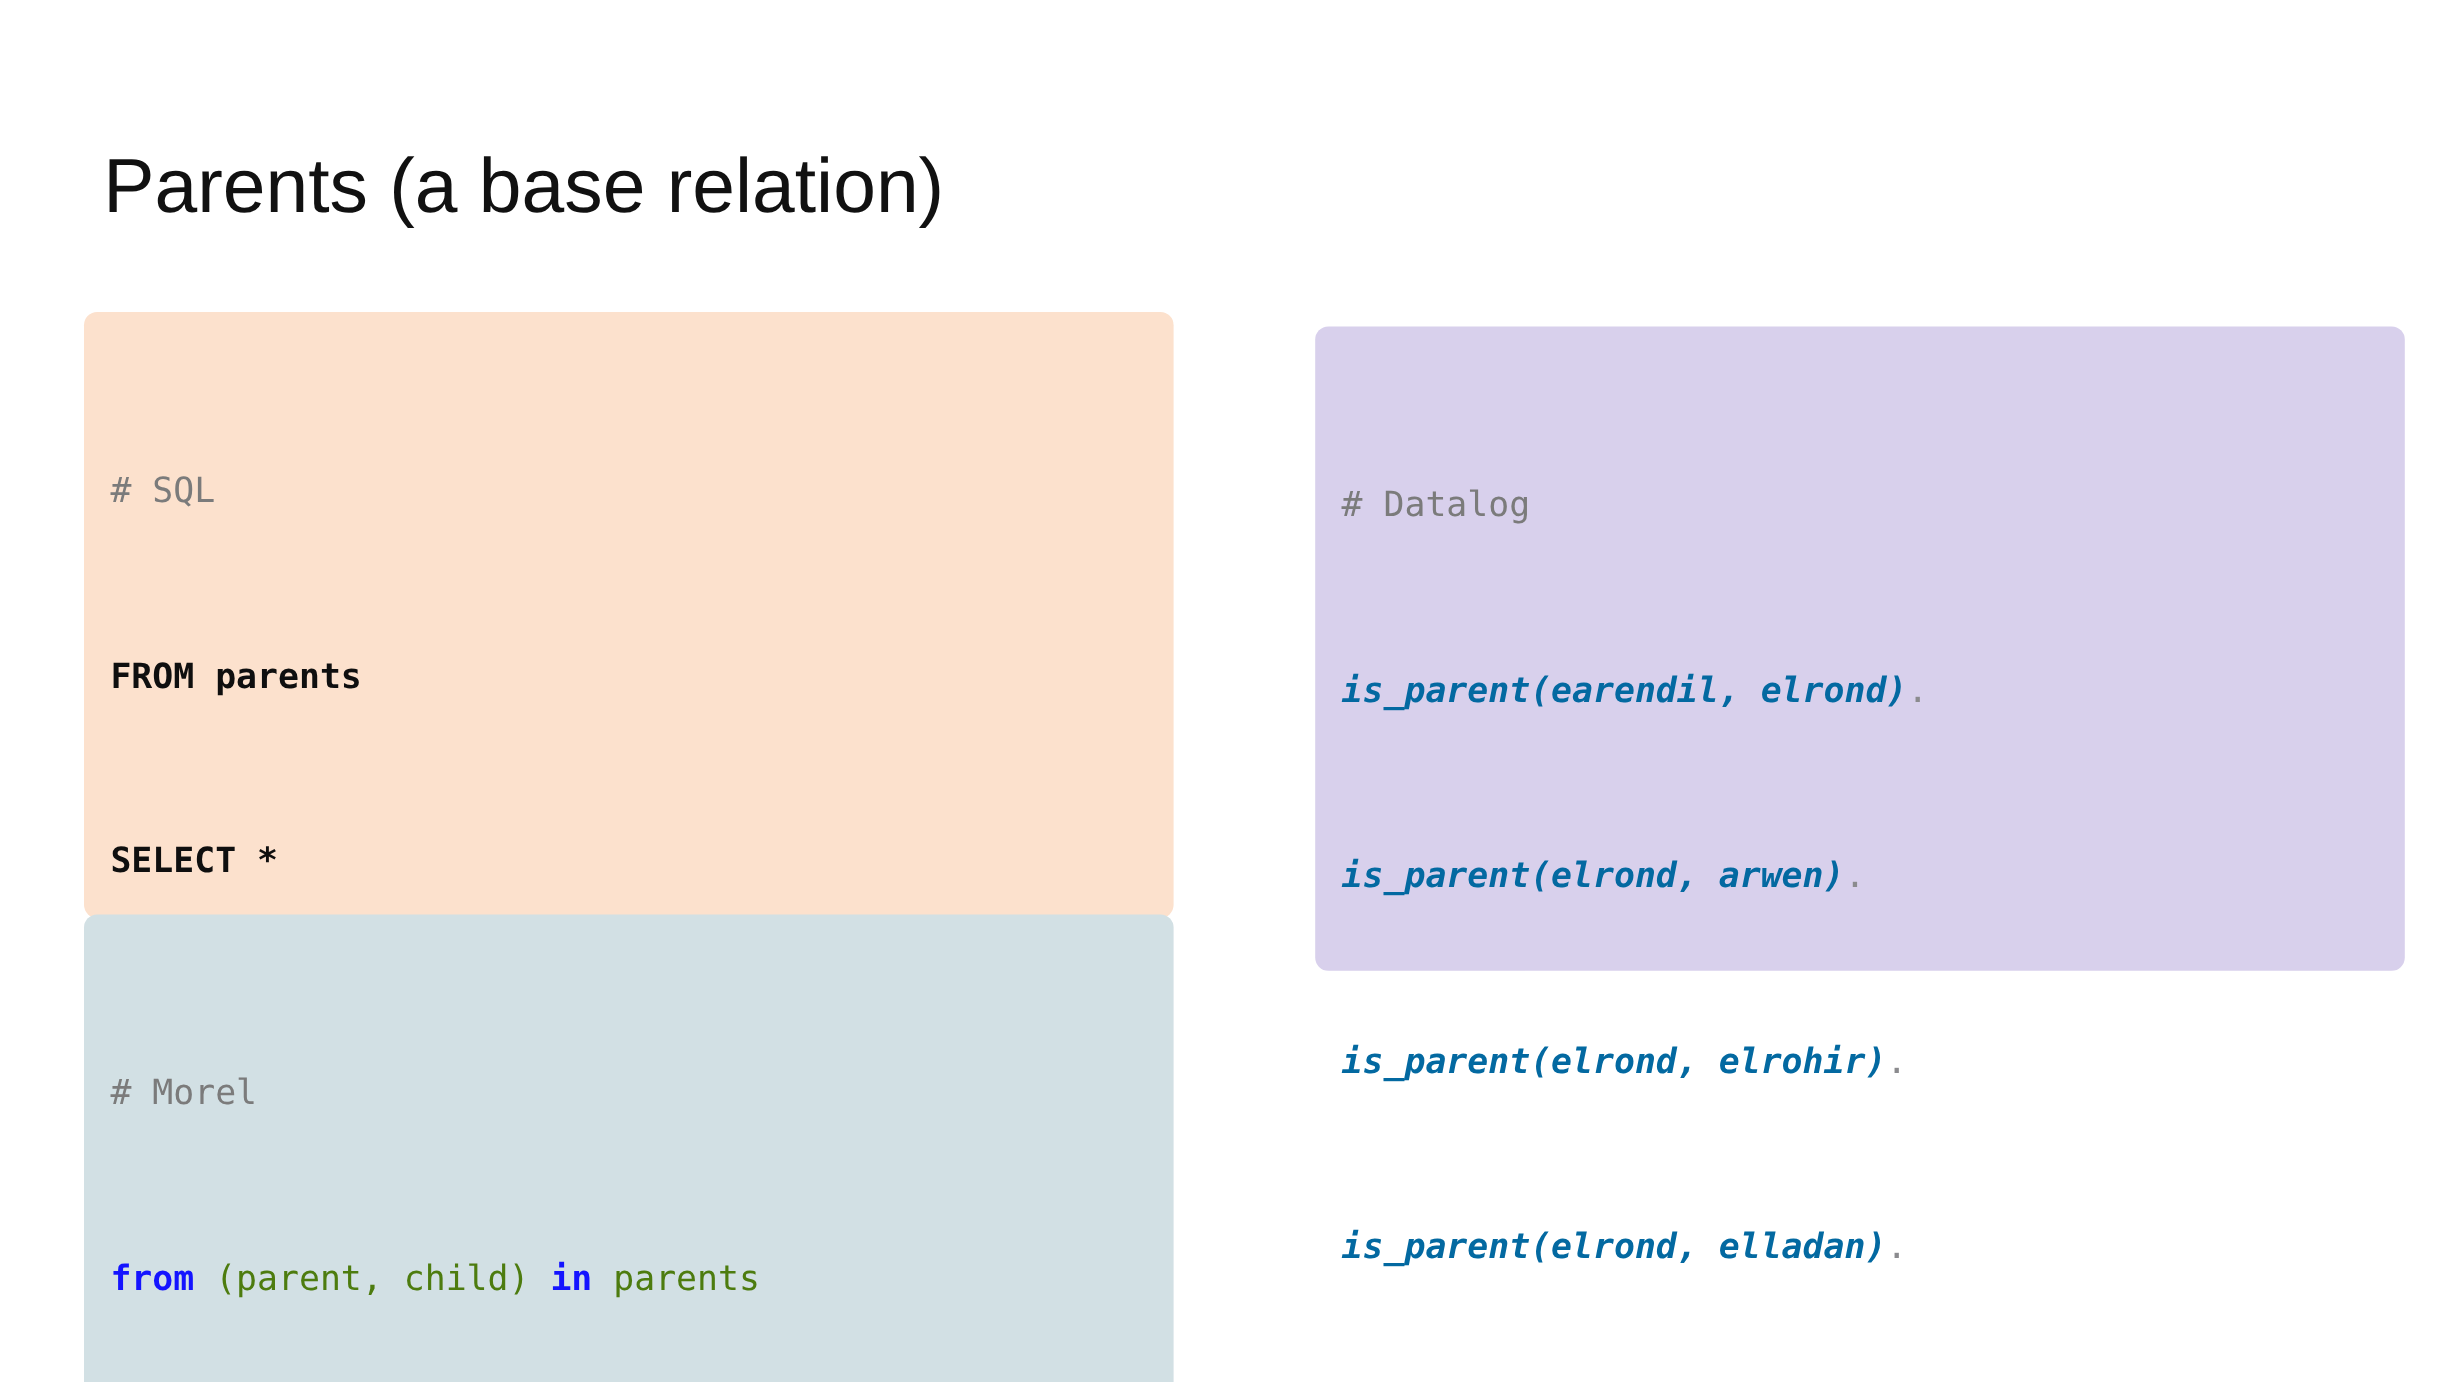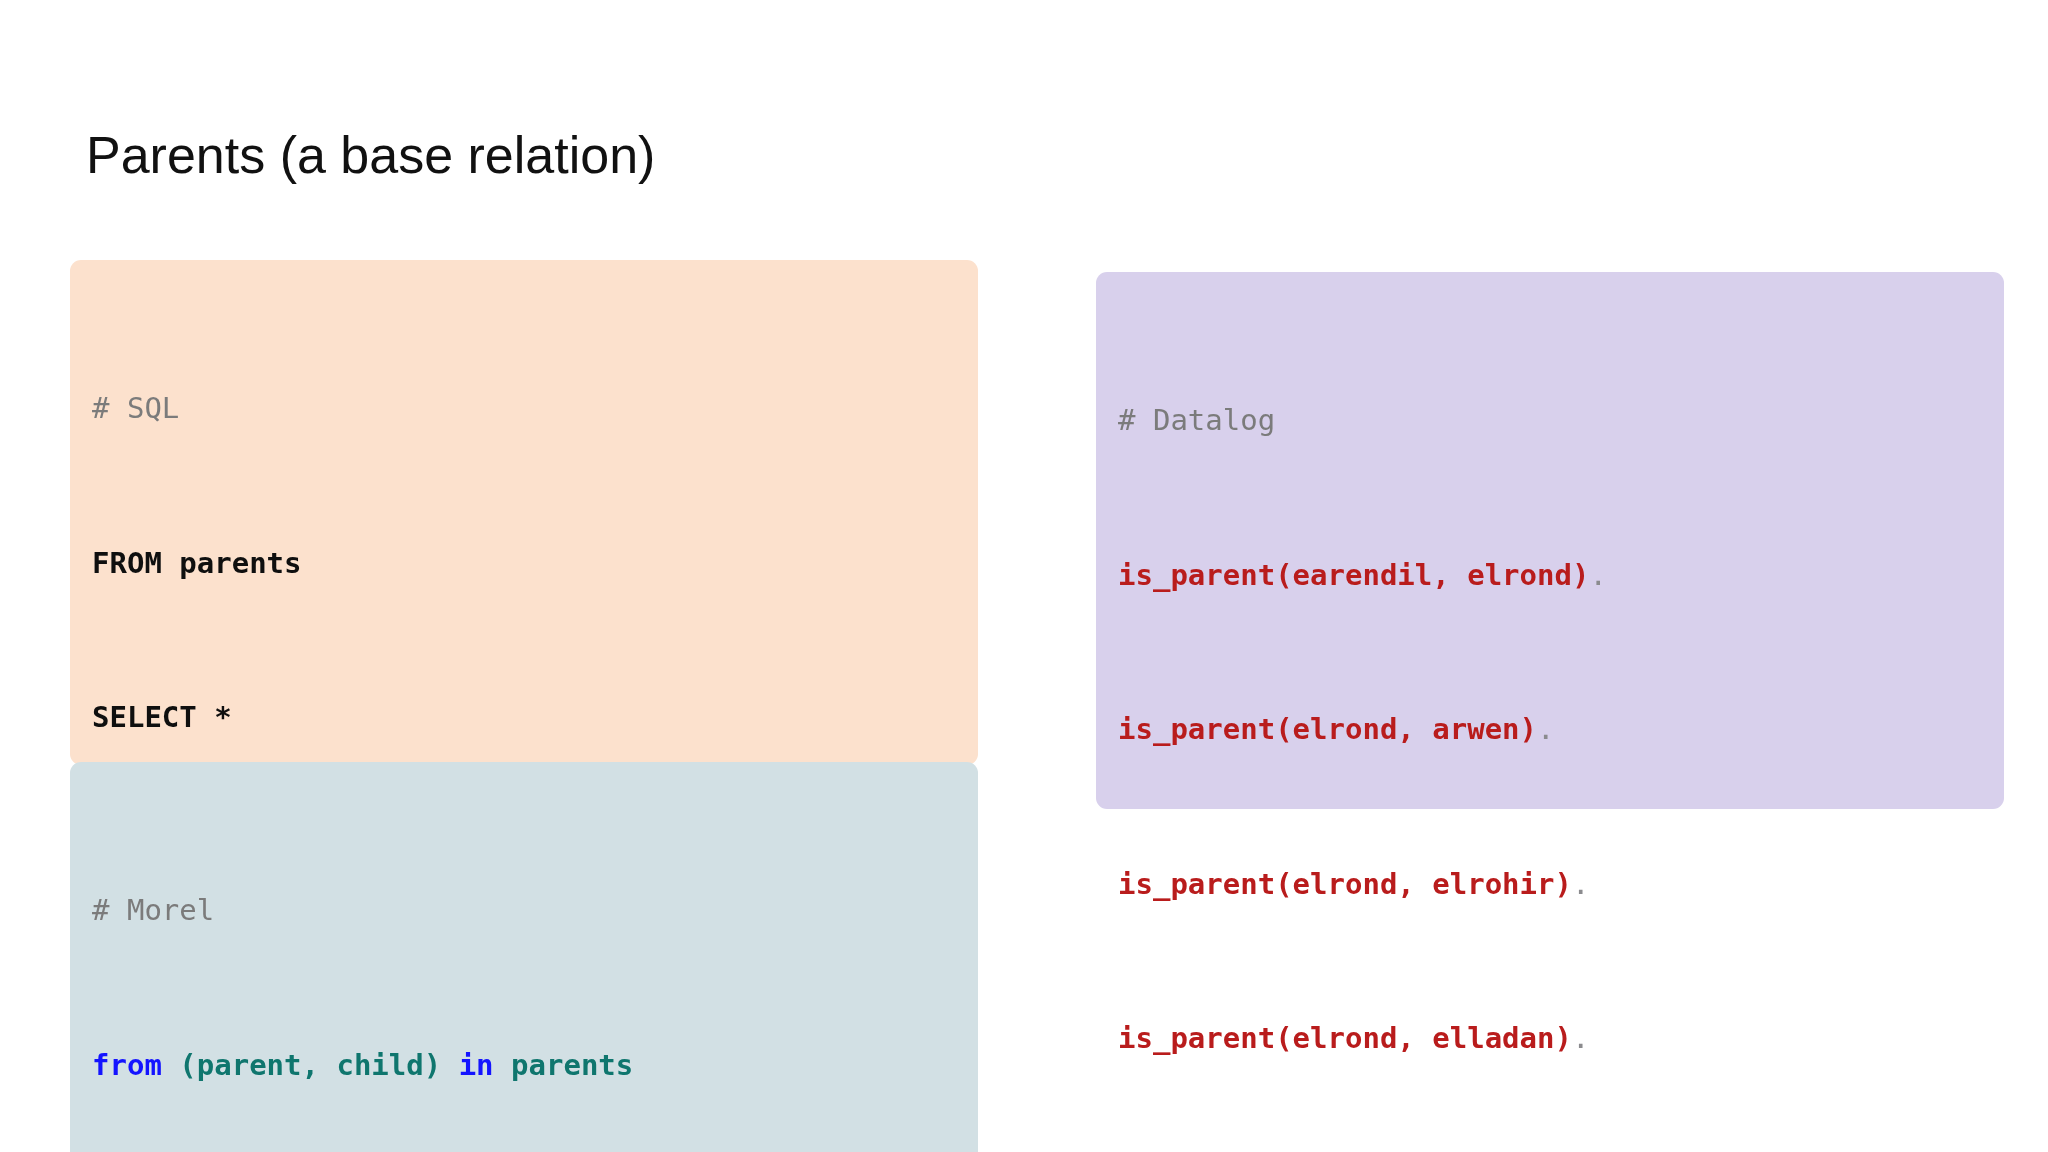--- a/index.html
+++ b/index.html
@@ -18,21 +18,21 @@
     width: 2048px;
     height: 1152px;
     background: #ffffff;
   }
   .slide-title {
     position: absolute;
     left: 86px;
     top: 118px;
     font-family: "Liberation Sans Narrow", "Liberation Sans", sans-serif;
     font-stretch: condensed;
-    font-size: 52px;
+    font-size: 64px;
     line-height: 74px;
     font-weight: 400;
     color: #111111;
     letter-spacing: 0px;
     white-space: nowrap;
     text-align: center;
   }
 
   .code-panel {
     position: absolute;
@@ -63,25 +63,25 @@
     top: 762px;
     width: 908px;
     height: 432px;
     background: #d2e0e4;
   }
 
   .ln { display: block; height: 51.5px; }
 
   .cmt  { color: #7b7b7b; font-weight: 400; }
   .kw   { color: #0f0f0f; font-weight: 700; }
-  .code { color: #b91c1c; font-weight: 700; }
+  .code { color: #0369a1; font-weight: 700; font-style: italic; }
   .out  { color: #5e5e60; font-weight: 400; }
   .punct-dim { color: #8b8b8e; font-weight: 400; }
   .m-kw { color: #1414ff; font-weight: 700; }
-  .m-plain { color: #0f766e; font-weight: 700; }
+  .m-plain { color: #4d7c0f; font-weight: 400; }
 </style>
 </head>
 <body>
 
 <div class="slide">
 
   <div class="slide-title">Parents (a base relation)</div>
 
   <div class="code-panel panel-sql">
     <span class="ln cmt"># SQL</span>

